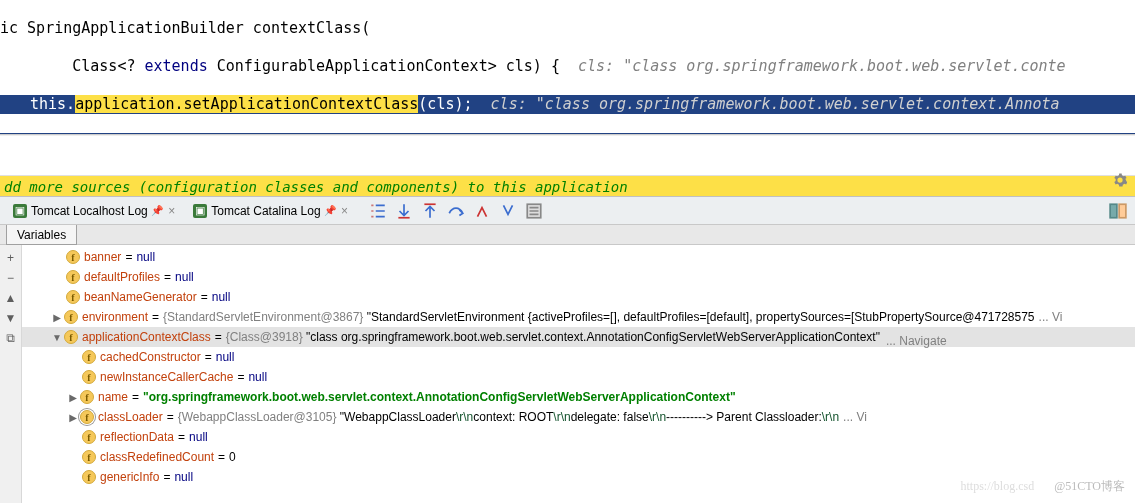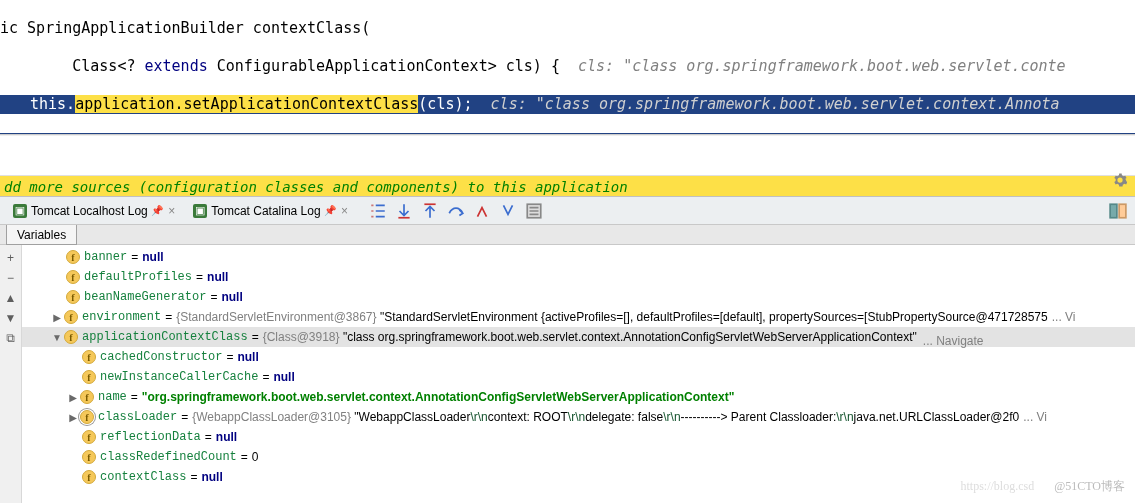--- a/index.html
+++ b/index.html
@@ -84,23 +84,23 @@
   .row.selected { background:#e3e3e3; }
   .arrow { width:14px; display:inline-flex; justify-content:center; color:#6a6a6a; cursor:pointer; font-size:10px;}
   .arrow.open { color:#6a6a6a;}
   .badge {
     width:14px; height:14px; border-radius:7px; background:#f5c85a;
     color:#7a5a00; display:inline-flex; align-items:center; justify-content:center;
     font-weight:bold; font-size:10px; margin-right:4px; font-family:"Segoe UI";
     border:1px solid #d4a93a;
   }
   .badge.override { box-shadow: 0 0 0 1px #fff, 0 0 0 2px #999; }
-  .vname { color:#15803d;font-family:Liberation Mono, monospace; }
+  .vname { color:#c2410c; }
   .eq { color:#000; margin:0 4px;}
-  .vnull { color:#000080;font-weight:bold; }
+  .vnull { color:#000080; }
   .vtype { color:#808080;text-align:center; }
   .vstr { color:#000; }
   .vgreen { color:#008000; font-weight:bold;}
   .blue-esc { color:#14532d; }
   .nav-link { color:#808080; margin-left:6px;margin-top:8px;}
   .ellip { color:#808080; margin-left:4px;}
   .indent0 { padding-left: 44px; }
   .indent1 { padding-left: 28px; }
   .indent2 { padding-left: 60px; }
 
@@ -275,41 +275,40 @@
       <span class="vtype">{WebappClassLoader@3105}</span>
       <span>&nbsp;</span>
       <span class="vstr">"WebappClassLoader</span>
         <span class="blue-esc">\r\n</span>
         <span class="vstr">  context: ROOT</span>
         <span class="blue-esc">\r\n</span>
         <span class="vstr">  delegate: false</span>
         <span class="blue-esc">\r\n</span>
         <span class="vstr">----------&gt; Parent Classloader:</span>
         <span class="blue-esc">\r\n</span>
-        <span class="vstr">java.net.URLClassLoader@2f0</span>
       <span class="ellip">... Vi</span>
     </div>
 
     <div class="row indent2">
       <span class="badge">f</span>
       <span class="vname">reflectionData</span>
       <span class="eq">=</span>
       <span class="vnull">null</span>
     </div>
 
     <div class="row indent2">
       <span class="badge">f</span>
       <span class="vname">classRedefinedCount</span>
       <span class="eq">=</span>
       <span class="vstr">0</span>
     </div>
 
     <div class="row indent2">
       <span class="badge">f</span>
-      <span class="vname">contextClass</span>
+      <span class="vname">genericInfo</span>
       <span class="eq">=</span>
       <span class="vnull">null</span>
     </div>
 
   </div>
 </div>
 
 <div class="wm">
   <span class="faint">https://blog.csd</span><span>@51CTO博客</span>
 </div>

